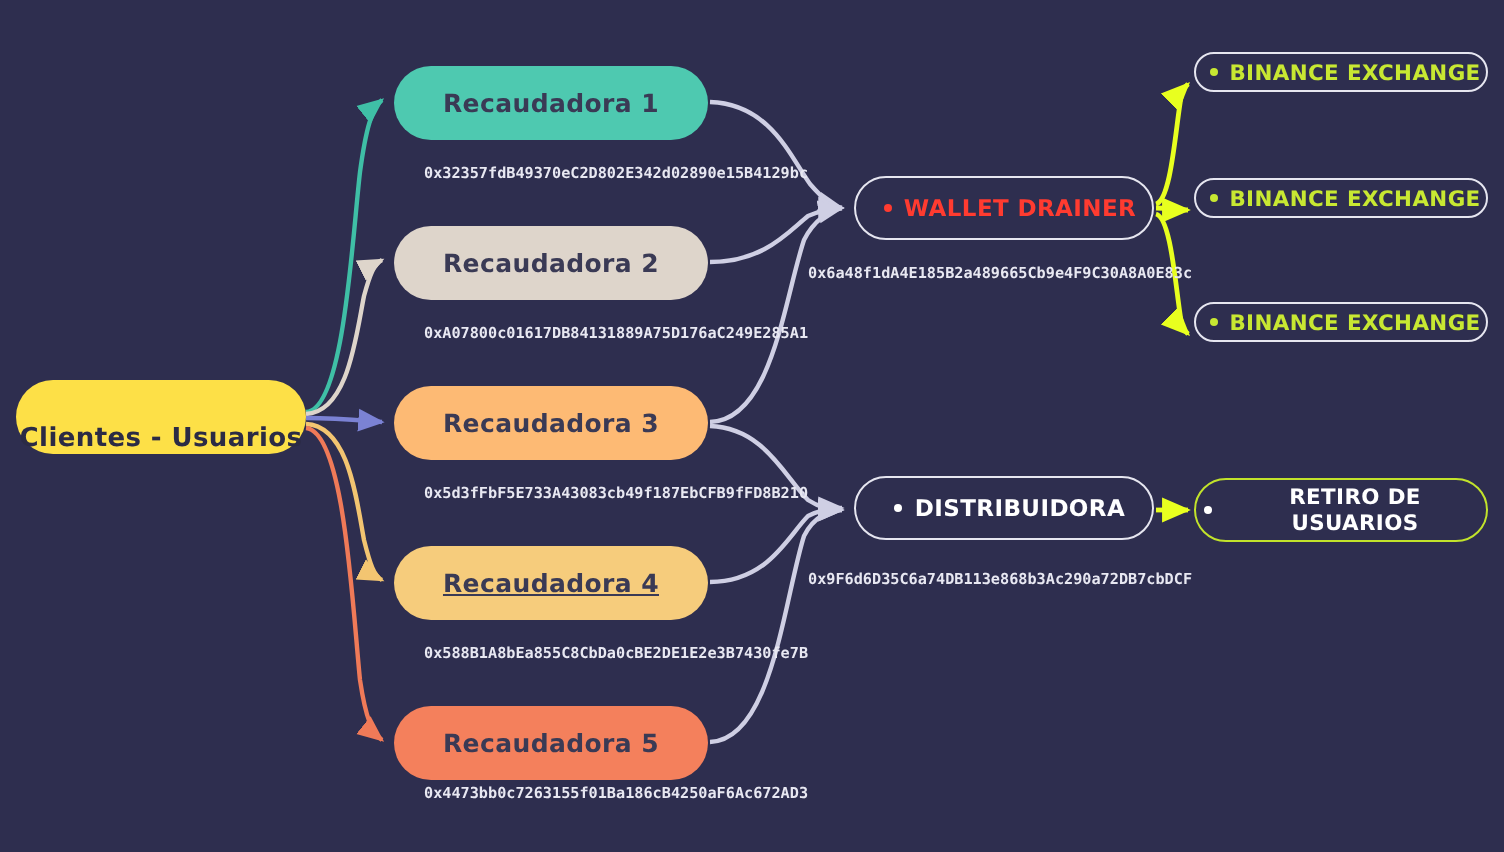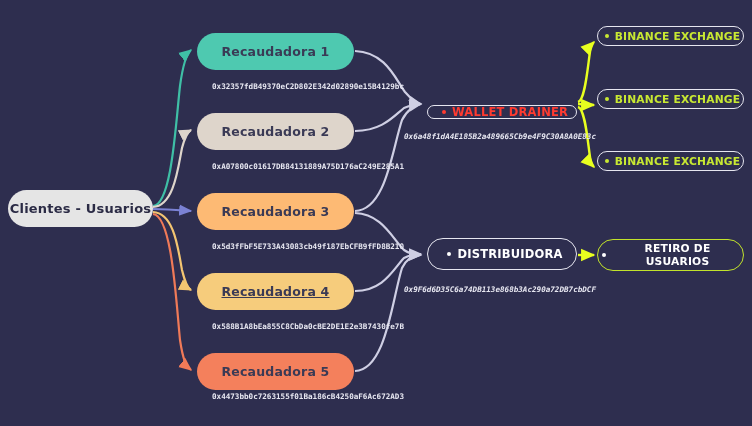--- a/index.html
+++ b/index.html
@@ -19,22 +19,22 @@
     display:flex;align-items:center;justify-content:center;
     border-radius:999px;
     text-align:center;
     letter-spacing:.2px;
   }
   .node .label{display:block;}
 
   
   .root{
     left:8px;top:190px;width:145px;height:37px;
-    background:#e5e5e5;color:#2b2b45;
-    font-size:13px;font-weight:bold;
+    background:#fde047;color:#2b2b45;
+    font-size:13px;font-weight:bold;align-items:flex-end;
   }
 
   
   .collector{
     width:157px;height:37px;
     font-size:12.5px;font-weight:bold;
     color:#3a3a55;
   }
   .c1{left:197px;top:33px;background:#4ec9b0;}
   .c2{left:197px;top:113px;background:#ded5cb;}
@@ -61,21 +61,21 @@
 
   
   .pill{
     border:1.6px solid #e6e6f0;
     background:transparent;
     font-size:11.5px;
     font-weight:bold;
     color:#ffffff;
     padding-left:6px;
   }
-  .drainer{left:427px;top:88px;width:150px;height:14px;color:#ff3b30;margin-top:17px;}
+  .drainer{left:427px;top:88px;width:150px;height:32px;color:#ff3b30;}
   .distrib{left:427px;top:238px;width:150px;height:32px;color:#ffffff;}
 
   .exch{
     left:597px;width:147px;height:20px;
     border:1.6px solid #e6e6f0;background:transparent;
     color:#c8e832;font-size:10.7px;font-weight:bold;
     padding-left:4px;
   }
   .e1{top:26px;}
   .e2{top:89px;}
@@ -83,21 +83,21 @@
   .retiro{
     left:597px;top:239px;width:147px;height:32px;
     border:1.8px solid #c2e32b;background:transparent;
     color:#ffffff;font-size:10.7px;font-weight:bold;
     padding-left:4px;
   }
 
   .addr-right{
     position:absolute;
     font-family:"DejaVu Sans Mono","Liberation Mono",monospace;
-    font-size:7.6px;font-weight:bold;color:#e8e8f2;white-space:nowrap;font-style:italic;
+    font-size:7.6px;font-weight:bold;color:#e8e8f2;white-space:nowrap;
   }
   .ar1{left:404px;top:132px;}
   .ar2{left:404px;top:285px;}
 
   .bullet{
     display:inline-block;width:4px;height:4px;border-radius:50%;
     margin-right:6px;vertical-align:middle;flex:0 0 auto;
   }
   .bullet-red{background:#ff3b30;}
   .bullet-white{background:#ffffff;}

